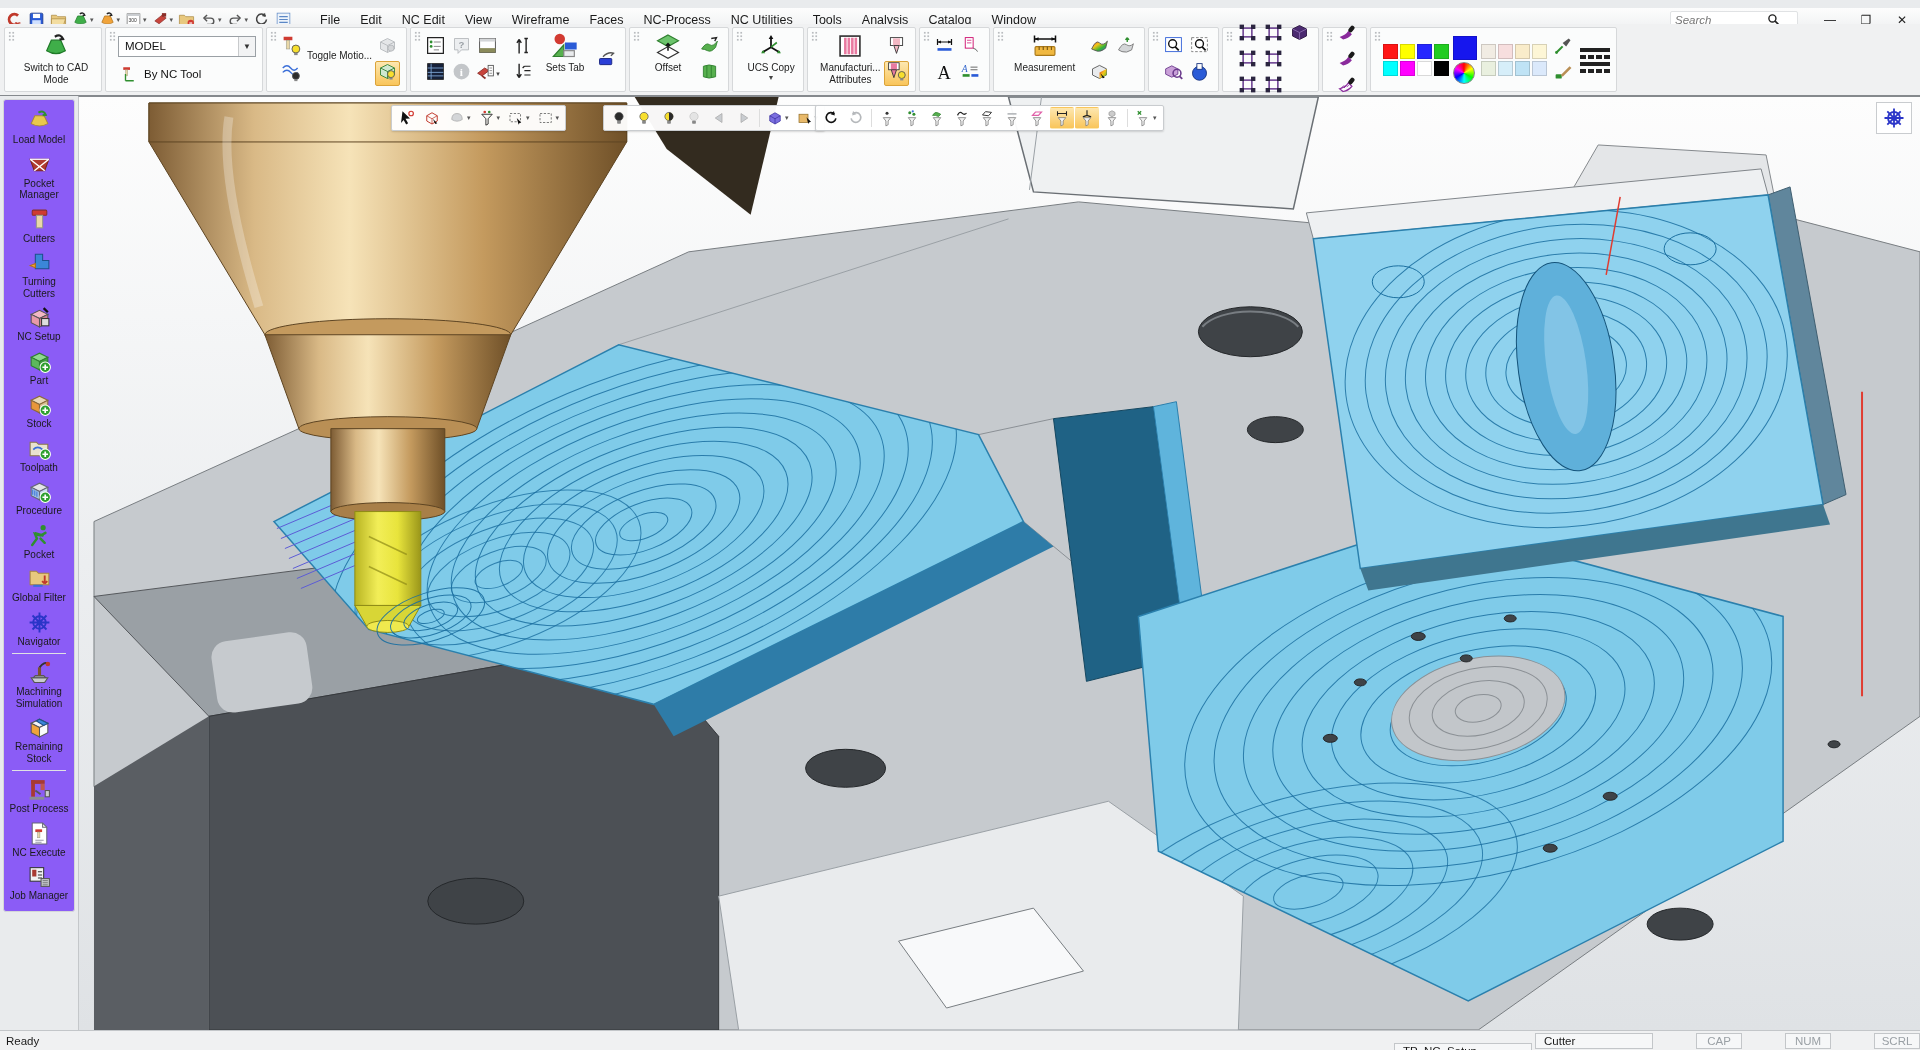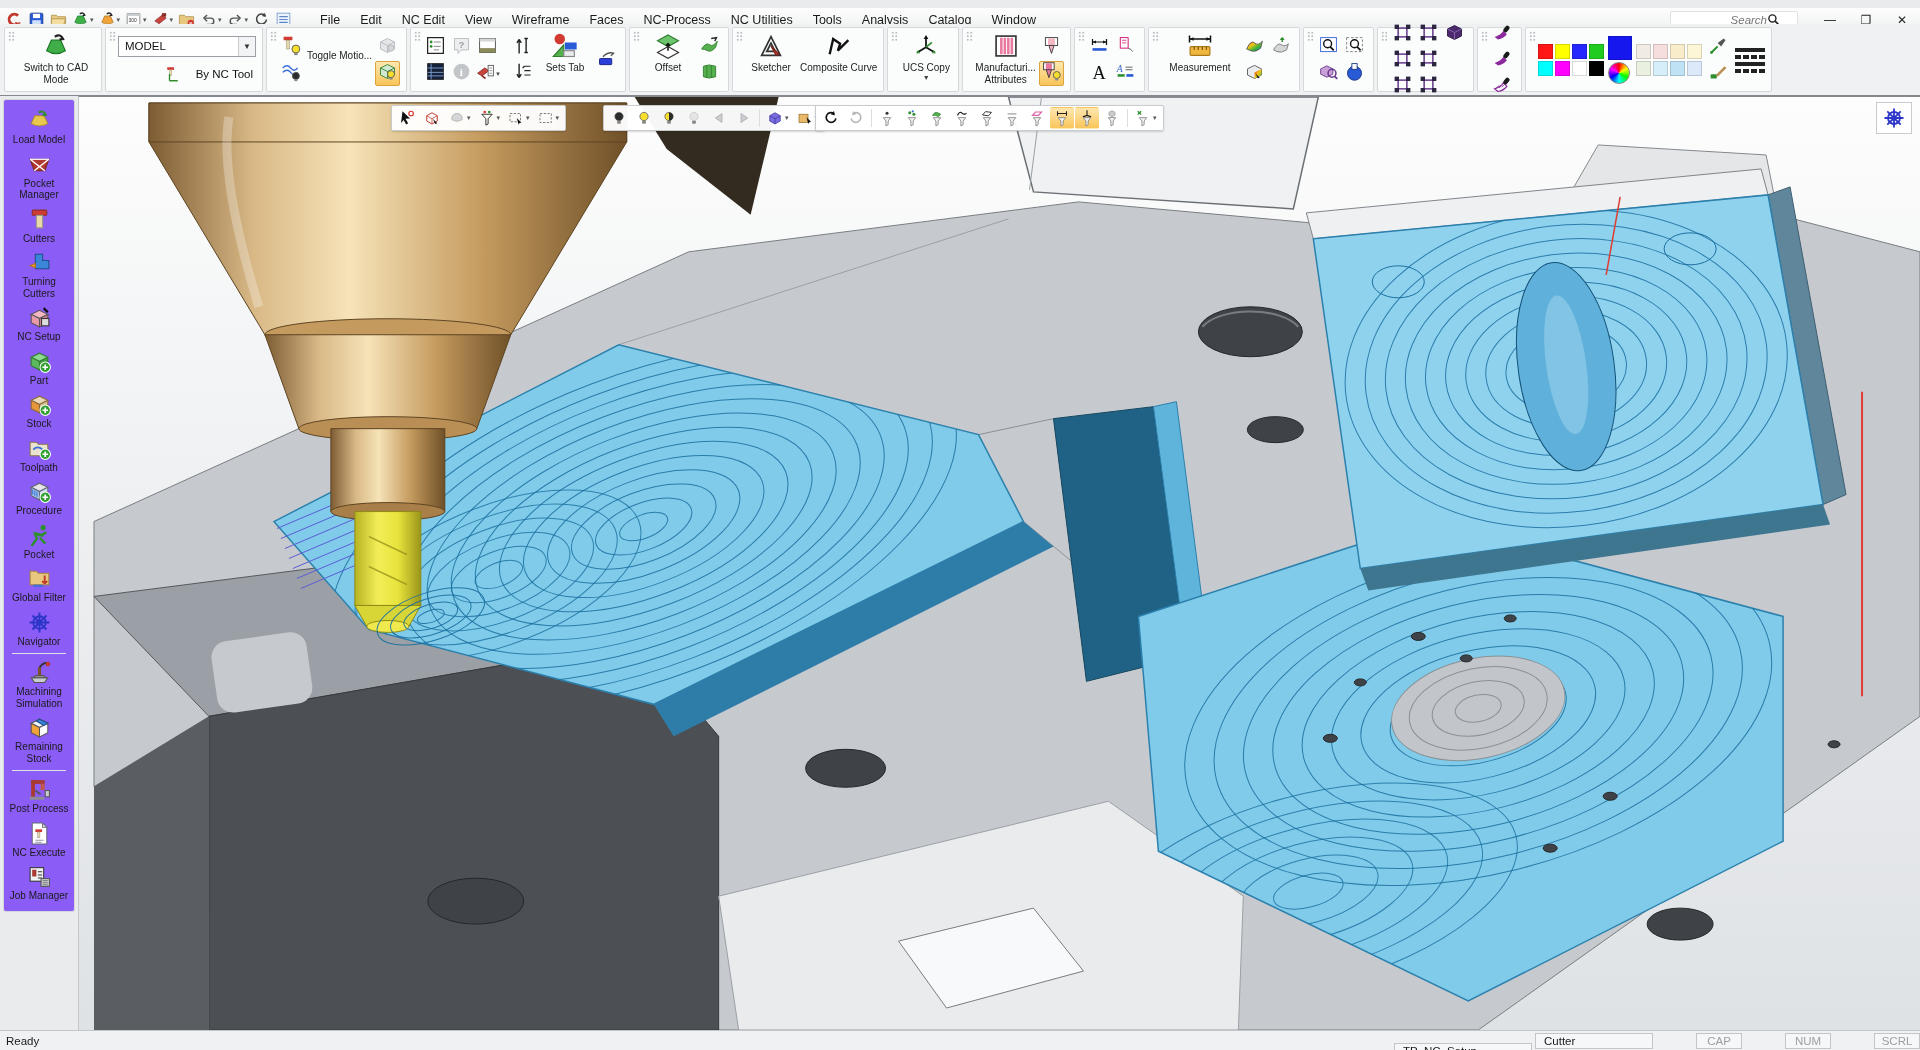--- a/index.html
+++ b/index.html
@@ -11,21 +11,21 @@
     display:flex; align-items:center; }
   .qbar { display:flex; align-items:center; gap:1px; padding-left:4px; }
   .qbtn { display:flex; align-items:center; height:20px; padding:0 2px; border-radius:2px; }
   .qicon { width:17px; height:17px; display:inline-block; }
   .qicon svg { width:100%; height:100%; }
   .qdd { font-size:7px; color:#555; margin-left:1px; }
   .menus { display:flex; margin-left:16px; }
   .menu-item { font-size:12.5px; color:#1a1a1a; padding:3px 10px; cursor:default; }
   .search-box { margin-left:auto; width:128px; height:18px; background:#fff; border:1px solid #e0e2e4;
     border-radius:2px; display:flex; align-items:center; padding:0 4px; }
-  .search-box input { border:none; outline:none; width:92px; font-size:11.5px; font-style:italic; color:#555; background:transparent;text-align:right; }
+  .search-box input { border:none; outline:none; width:92px; font-size:11.5px; font-style:italic; color:#555; background:transparent; }
   .search-mag { width:13px; height:13px; }
   .winbtns { display:flex; margin-left:14px; }
   .winbtn { width:36px; height:23px; display:flex; align-items:center; justify-content:center;
     font-size:12px; color:#222; }
 
   
   .ribbon { position:absolute; left:0; top:24px; width:1920px; height:72px; background:#f0f1f2;
     border-bottom:1px solid #85898d; display:flex; align-items:stretch; gap:3px; padding:3px 4px; }
   .rgroup { position:relative; background:#fbfcfc; border:1px solid #d6d8da; border-radius:2px;
     display:flex; align-items:center; padding:3px 6px 2px 12px; gap:3px; }
@@ -38,21 +38,21 @@
   .blabel { font-size:10px; line-height:1.18; color:#222; text-align:center; margin-top:2px; }
   .caret { font-size:7px; color:#444; line-height:1; }
   .smallcol { display:flex; flex-direction:column; gap:1px; justify-content:center; }
   .smallrow { display:flex; gap:1px; }
   .sbtn { width:25px; height:25px; display:flex; align-items:center; justify-content:center; border-radius:2px; border:1px solid transparent; }
   .sbtn svg { width:21px; height:21px; }
   .hl { background:linear-gradient(#fde7b0,#f9c55a); border:1px solid #dba339; }
   .combo { width:138px; height:21px; background:#fff; border:1px solid #9aa0a5; display:flex; align-items:center; }
   .combo .cval { flex:1; font-size:11.5px; padding-left:6px; color:#111; }
   .combo .cdd { width:17px; height:100%; border-left:1px solid #c8cacc; display:flex; align-items:center; justify-content:center; font-size:8px; color:#333; background:#f2f3f4; }
-  .inline-item { display:flex; align-items:center; gap:13px; font-size:11.5px; color:#111; padding:2px 3px; }
+  .inline-item { display:flex; align-items:center; gap:5px; font-size:11.5px; color:#111; padding:2px 3px; }
   .inline-item svg { width:18px; height:18px; }
   .vline { width:1px; background:#e0e2e4; margin:4px 2px; }
 
   
   .palwrap { display:flex; gap:4px; align-items:center; }
   .palgrid { display:grid; grid-template-columns:repeat(4,15px); grid-auto-rows:15px; gap:2px; }
   .swatch { width:15px; height:15px; border:1px solid rgba(0,0,0,.15); }
   .bigswatch { width:24px; height:24px; }
   .wheel { width:22px; height:22px; border-radius:50%;
     background:conic-gradient(#f00,#ff0,#0f0,#0ff,#00f,#f0f,#f00); border:1px solid #888; }
@@ -215,21 +215,21 @@
       <span class="bicon"><svg viewBox="0 0 24 24">
             <path d="M4 16 L8 7 H16 L20 16 Q12 21 4 16Z" fill="#3fae49" stroke="#1f7a28"></path>
             <path d="M11 4 q5 -3 7 2 l-3 .4" fill="none" stroke="#222" stroke-width="2"></path>
           </svg></span>
       <span class="blabel">Switch to CAD Mode</span>
     </div>
   </div>
 
   <div class="rgroup">
       <div class="grip"></div>
-    <div class="smallcol" style="gap:6px;align-items:flex-end;">
+    <div class="smallcol" style="gap:6px;">
       <div class="combo">
         <span class="cval">MODEL</span>
         <span class="cdd">▼</span>
       </div>
       <div class="inline-item">
         <span style="width:18px;height:18px;display:inline-block;"><svg viewBox="0 0 24 24">
               <rect x="3" y="3" width="9" height="3.5" fill="#cf3b31"></rect>
               <rect x="6" y="6.5" width="3" height="8" fill="#e9d8a8" stroke="#998" stroke-width="0.6"></rect>
               <path d="M6 21 h11 M6 21 V12" stroke="#2f8f2f" stroke-width="1.8" fill="none"></path>
             </svg></span>
@@ -382,36 +382,20 @@
         </div>
       <div class="sbtn">
           <span><svg viewBox="0 0 24 24">
               <path d="M5 6 q6 -3 14 0 v12 q-8 3 -14 0Z" fill="#57b04e" stroke="#2f7f2f"></path>
               <path d="M9 5 v14 M14 5 v14" stroke="#2f7f2f" fill="none"></path>
             </svg></span>
         </div>
     </div>
   </div>
 
-  <div class="rgroup">
-      <div class="grip"></div>
-    <div class="bigbtn">
-      <span class="bicon"><svg viewBox="0 0 24 24">
-            <path d="M4 20 L12 4 L20 20 Z M8.5 16.5 L12 9.5 L15.5 16.5Z" fill="none" stroke="#333" stroke-width="1.5"></path>
-            <path d="M12 12 l7 7 -2.8 1Z" fill="#b03a30" stroke="#7c241c"></path>
-          </svg></span>
-      <span class="blabel">Sketcher</span>
-    </div>
-    <div class="bigbtn">
-      <span class="bicon"><svg viewBox="0 0 24 24">
-            <path d="M4 19 L7 6 L13 10 L11 16 L20 7" fill="none" stroke="#111" stroke-width="2"></path>
-          </svg></span>
-      <span class="blabel">Composite Curve</span>
-    </div>
-  </div>
 
   <div class="rgroup">
       <div class="grip"></div>
     <div class="bigbtn">
       <span class="bicon"><svg viewBox="0 0 24 24">
             <path d="M12 13 V4 M12 13 L4.5 17.5 M12 13 L19.5 17.5" stroke="#111" stroke-width="1.5" fill="none"></path>
             <polygon points="12,2.5 10,6 14,6" fill="#111"></polygon>
             <polygon points="3.5,18.2 7,18.3 5.3,15.5" fill="#2f8f2f"></polygon>
             <polygon points="20.5,18.2 17,18.3 18.7,15.5" fill="#2f8f2f"></polygon>
             <path d="M12 13 l5 -4" stroke="#2f8f2f" stroke-width="1.4"></path>

